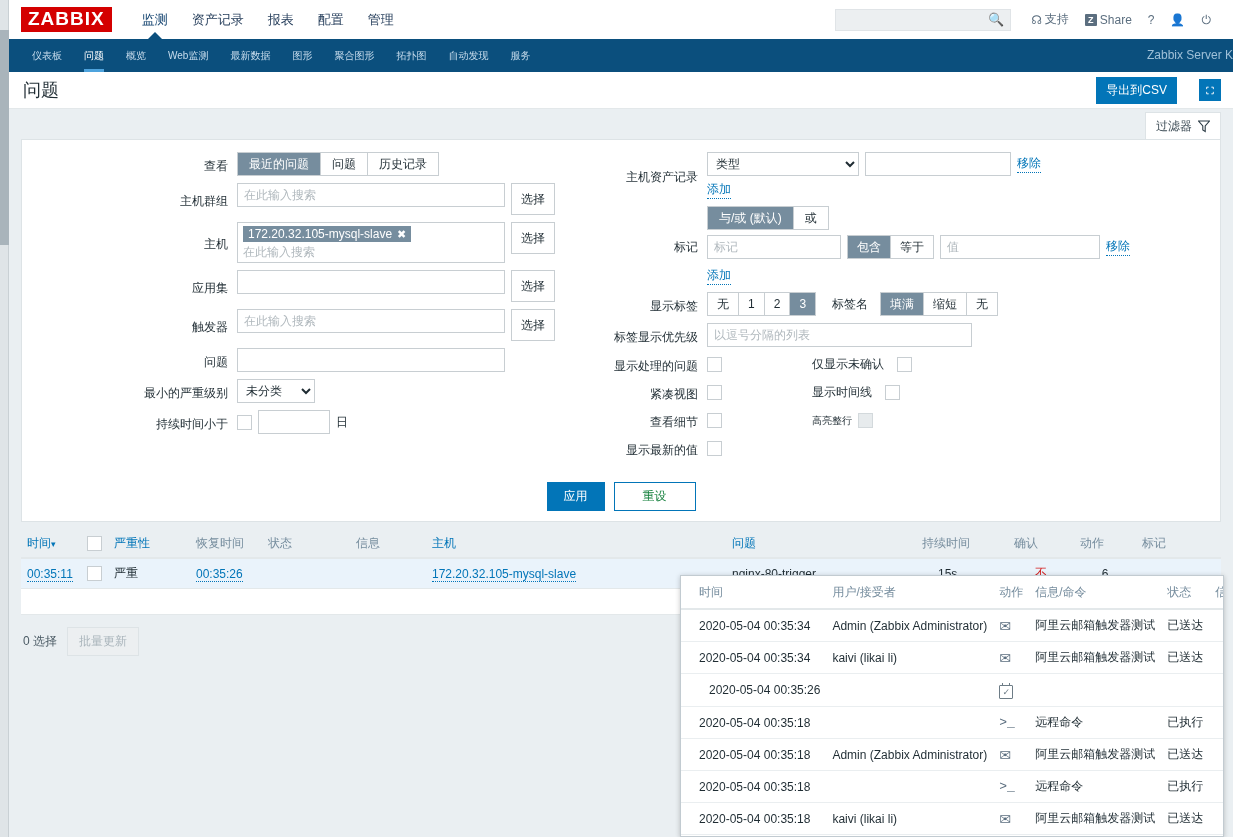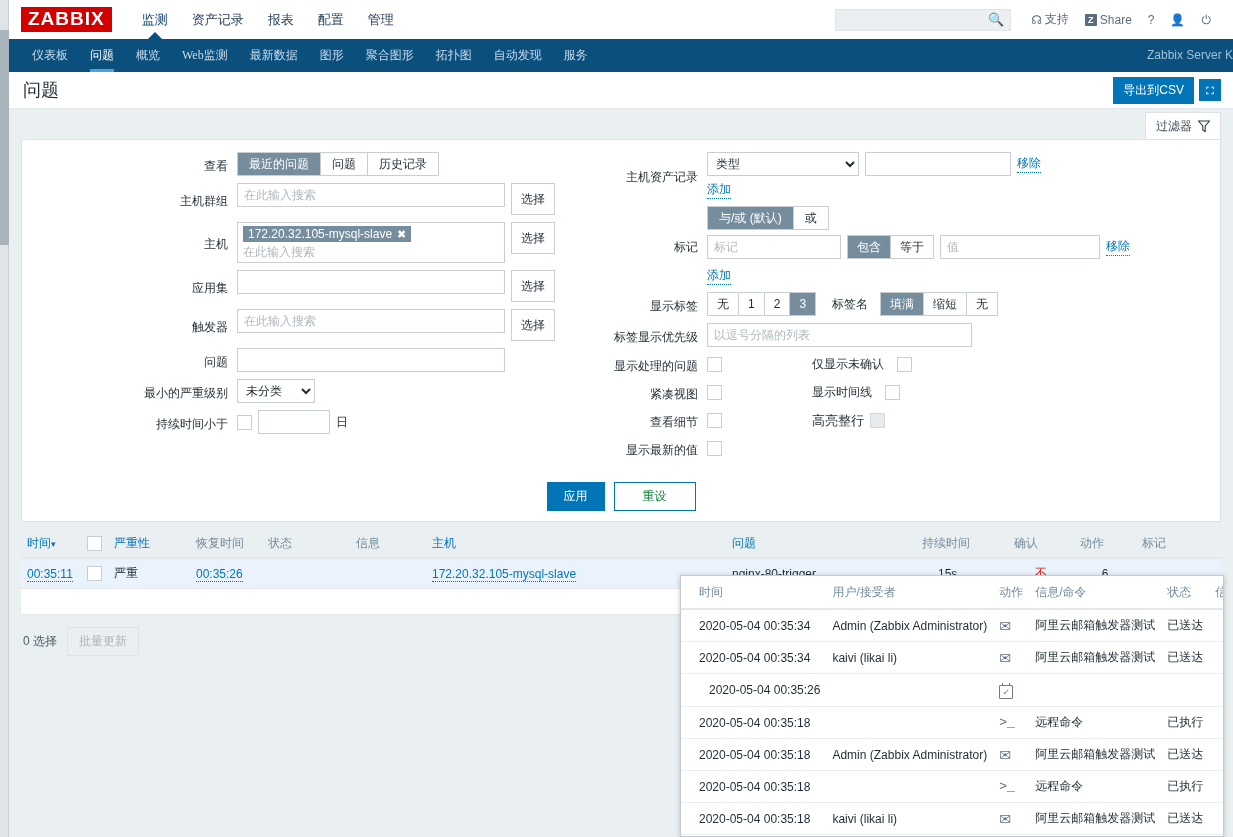--- a/index.html
+++ b/index.html
@@ -68,40 +68,40 @@
     font-size:9px; font-weight:bold; width:12px; height:12px;
     line-height:12px; text-align:center; border-radius:1px;
   }
 
   
   .subnav {
     height:33px; background:#0b4f7d; display:flex; align-items:stretch;
     padding-left:12px; position:relative;
   }
   .subnav a {
-    color:#c7dced; font-size:12px; text-decoration:none;
-    padding:0 11px; line-height:33px; position:relative;font-family:Liberation Serif, serif;
+    color:#c7dced; font-size:10px; text-decoration:none;
+    padding:0 11px; line-height:33px; position:relative;
   }
   .subnav a.sel { color:#ffffff; }
   .subnav a.sel::after {
     content:""; position:absolute; left:11px; right:11px; bottom:0;
     height:3px; background:#4ea3dd;
   }
   .server-label {
     margin-left:auto; color:#9fc0d8; font-size:12px;
     line-height:33px; padding-right:0px; white-space:nowrap;
   }
 
   
   .titlerow {
     height:37px; background:#ffffff; display:flex; align-items:center;
     padding:0 12px 0 14px; border-bottom:1px solid #e3e8ea;
   }
   .titlerow h1 { font-size:18px; font-weight:normal; margin:0; color:#1f2c33; }
-  .titleright { margin-left:auto; display:flex; align-items:center; gap:5px; }
+  .titleright { margin-left:auto; display:flex; align-items:center; gap:22px; }
   .btn-csv {
     background:#0275b8; color:#fff; border:1px solid #0275b8;
     font-size:12px; padding:4px 9px; cursor:pointer; font-family:inherit;
   }
   .btn-kiosk {
     background:#0275b8; color:#fff; border:1px solid #0275b8;
     width:22px; height:22px; font-size:12px; cursor:pointer;
     display:flex; align-items:center; justify-content:center;
   }
 
@@ -493,21 +493,21 @@
             <span class="ckb"></span>
             <span style="font-size:12px; margin-left:84px; margin-right:7px">显示时间线</span>
             <span class="ckb"></span>
           </div>
         </div>
 
         <div class="frow">
           <div class="flabel">查看细节</div>
           <div class="fctl" style="align-items:center">
             <span class="ckb"></span>
-            <span style="font-size:13px; margin-left:84px; ">高亮整行</span>
+            <span style="font-size:10px; margin-left:84px; ">高亮整行</span>
             <span class="ckb disabled"></span>
           </div>
         </div>
 
         <div class="frow">
           <div class="flabel">显示最新的值</div>
           <div class="fctl" style="align-items:center">
             <span class="ckb"></span>
           </div>
         </div>

